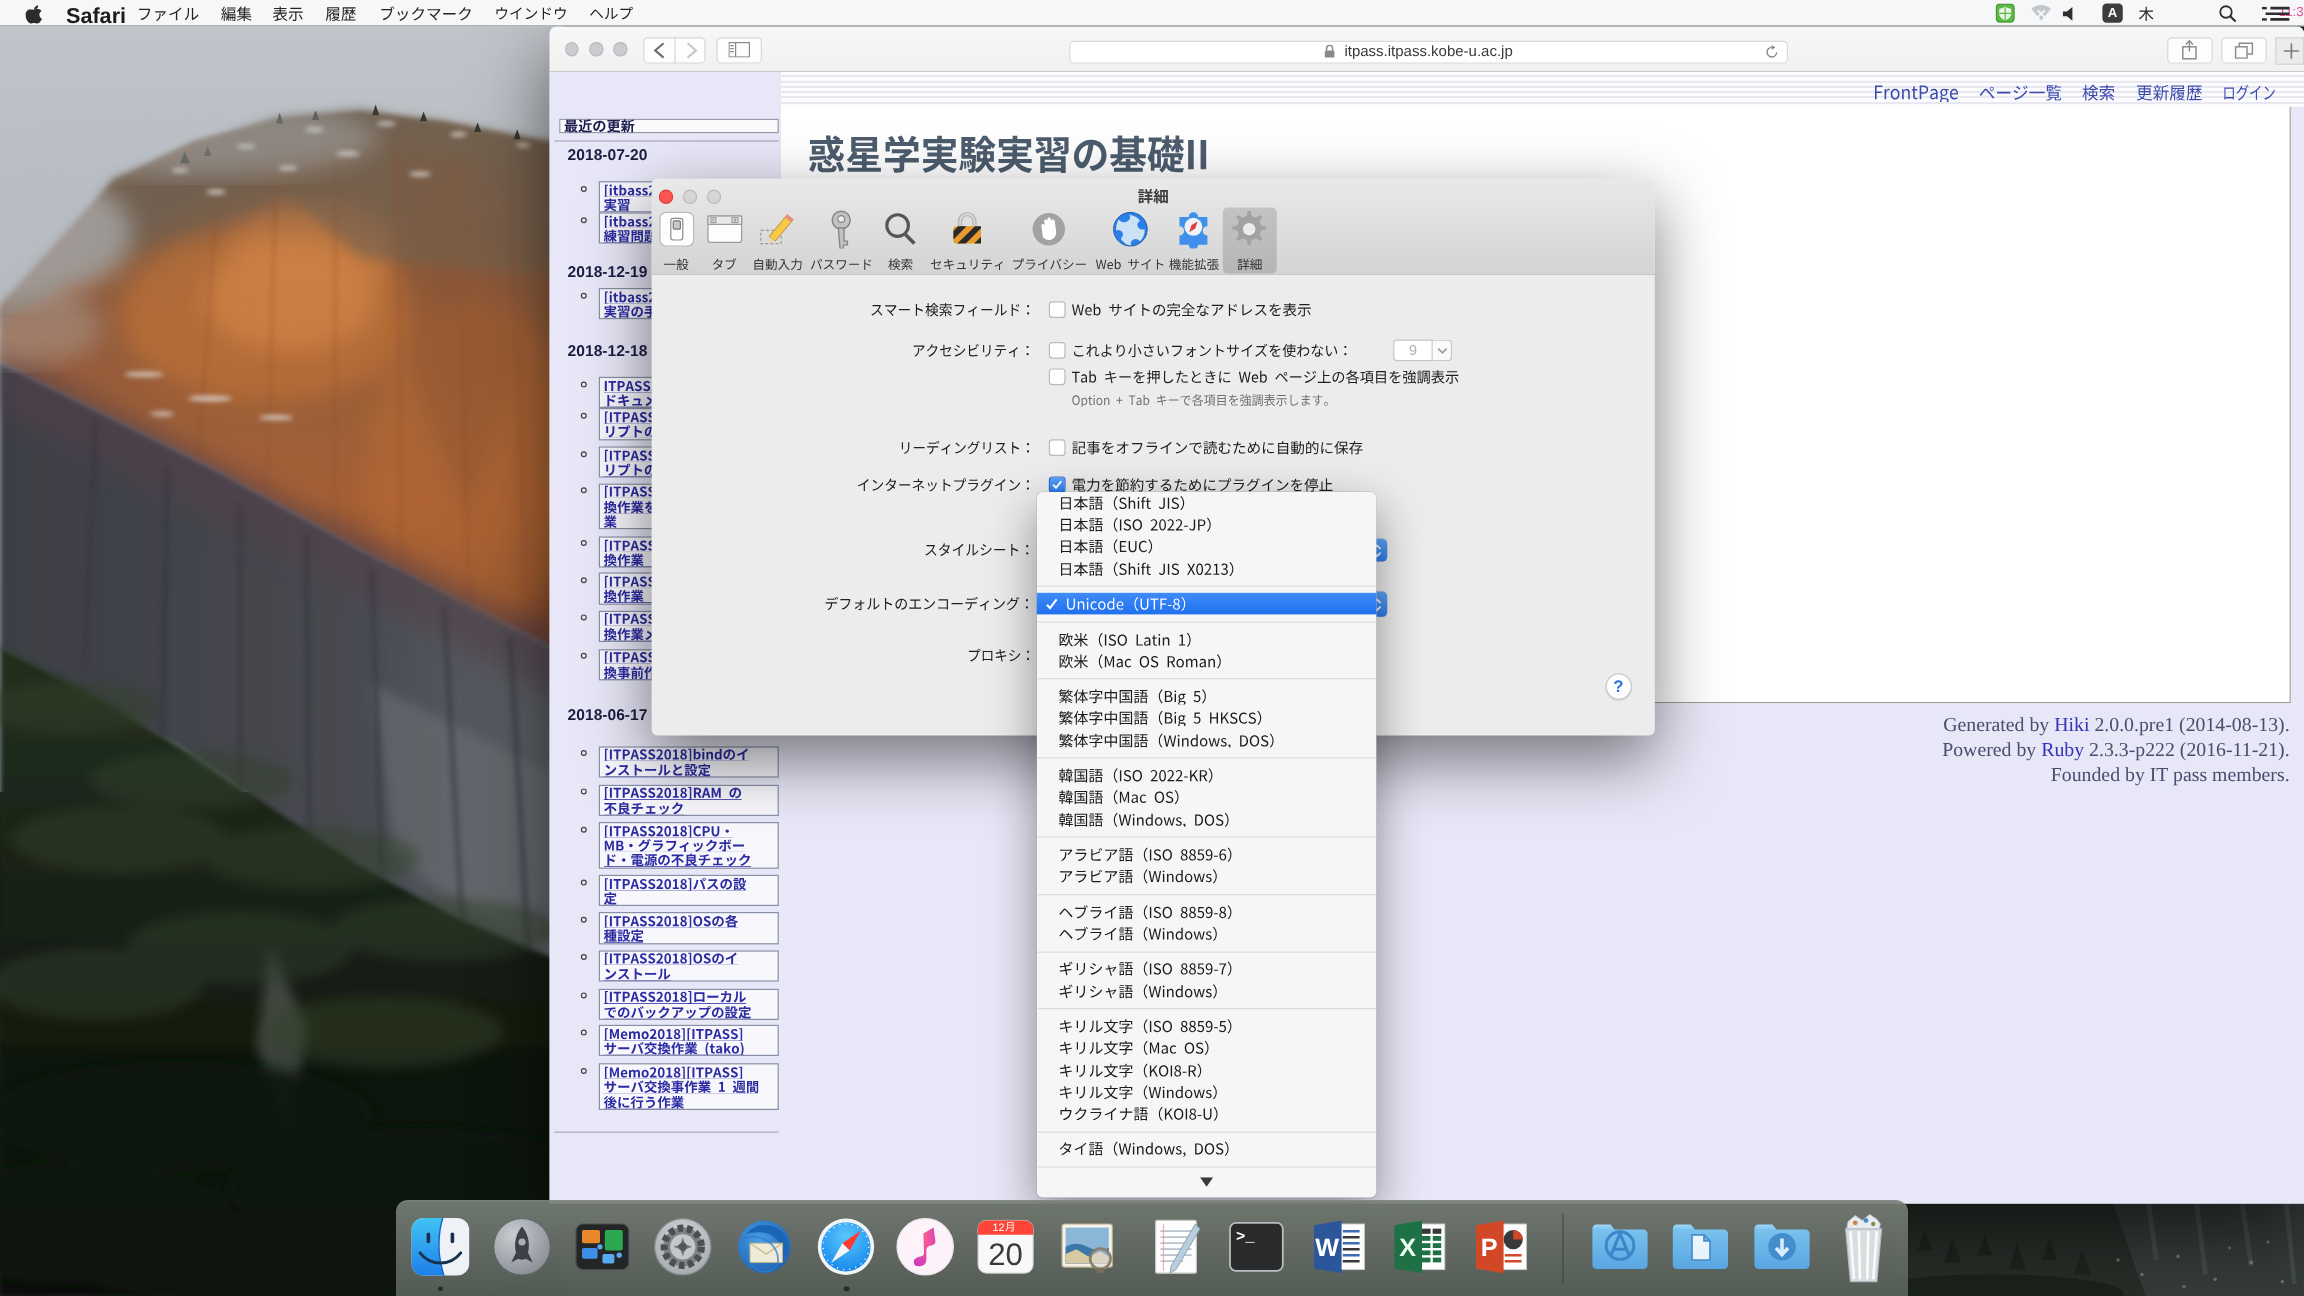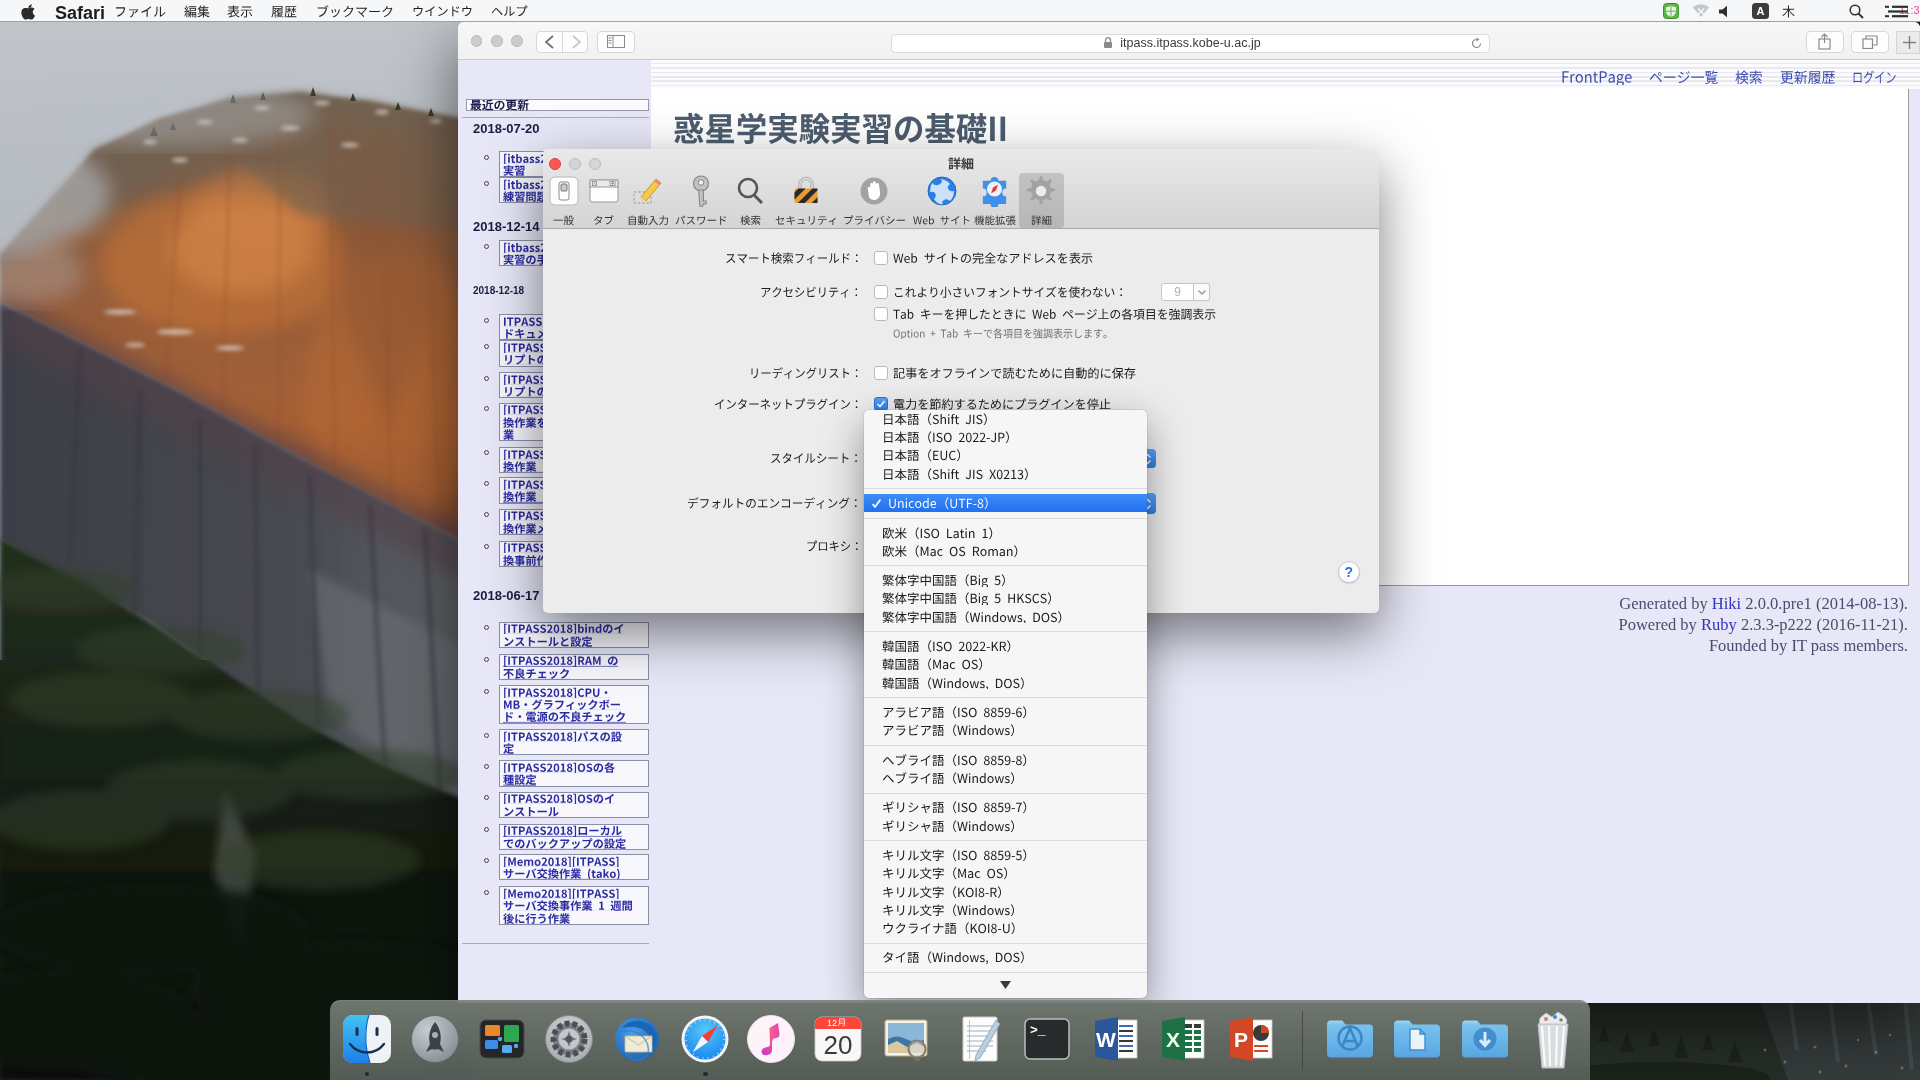--- a/index.html
+++ b/index.html
@@ -531,22 +531,22 @@
 <svg class="jt" style="left:469.5px;top:99.10px;width:59.0px;height:11.8px;z-index:3;" viewBox="0 -880 5000 1000" preserveAspectRatio="none" fill="#1e1e50">
     <use href="#g34" x="0"></use>
     <use href="#g35" x="1000"></use>
     <use href="#g30" x="2000"></use>
     <use href="#g36" x="3000"></use>
     <use href="#g37" x="4000"></use>
   </svg>
 <div class="a" style="left:462px;top:117px;width:187px;height:1px;background:#aab;z-index:2"></div>
 <div class="a" style="left:462px;top:942.5px;width:187px;height:1px;background:#aab;z-index:2"></div>
 <div class="a" style="left:473px;top:121px;font-size:13px;font-weight:bold;color:#1d1d42;z-index:2">2018-07-20</div>
-<div class="a" style="left:473px;top:219px;font-size:13px;font-weight:bold;color:#1d1d42;z-index:2">2018-12-14</div>
-<div class="a" style="left:473px;top:284.5px;font-size:10px;font-weight:bold;color:#1d1d42;z-index:2">2018-12-18</div>
+<div class="a" style="left:473px;top:219px;font-size:13px;font-weight:bold;color:#1d1d42;z-index:2">2018-12-19</div>
+<div class="a" style="left:473px;top:284.5px;font-size:13px;font-weight:bold;color:#1d1d42;z-index:2">2018-12-18</div>
 <div class="a" style="left:473px;top:588px;font-size:13px;font-weight:bold;color:#1d1d42;z-index:2">2018-06-17</div>
 <div class="a" style="left:499px;top:151.0px;width:150px;height:26.3px;background:#f7f7fc;border:1px solid #8890a8;z-index:2"></div>
 <div class="a" style="left:484px;top:154.5px;width:5px;height:5px;border-radius:50%;border:1.2px solid #444;z-index:2"></div>
 <svg class="jt" style="left:502.5px;top:152.60px;width:135.1px;height:11.2px;z-index:3;" viewBox="0 -880 12066 1000" preserveAspectRatio="none" fill="#2b2ba3">
     <use href="#g38" x="0"></use>
     <use href="#g39" x="378"></use>
     <use href="#g40" x="682"></use>
     <use href="#g41" x="1103"></use>
     <use href="#g42" x="1747"></use>
     <use href="#g43" x="2338"></use>

